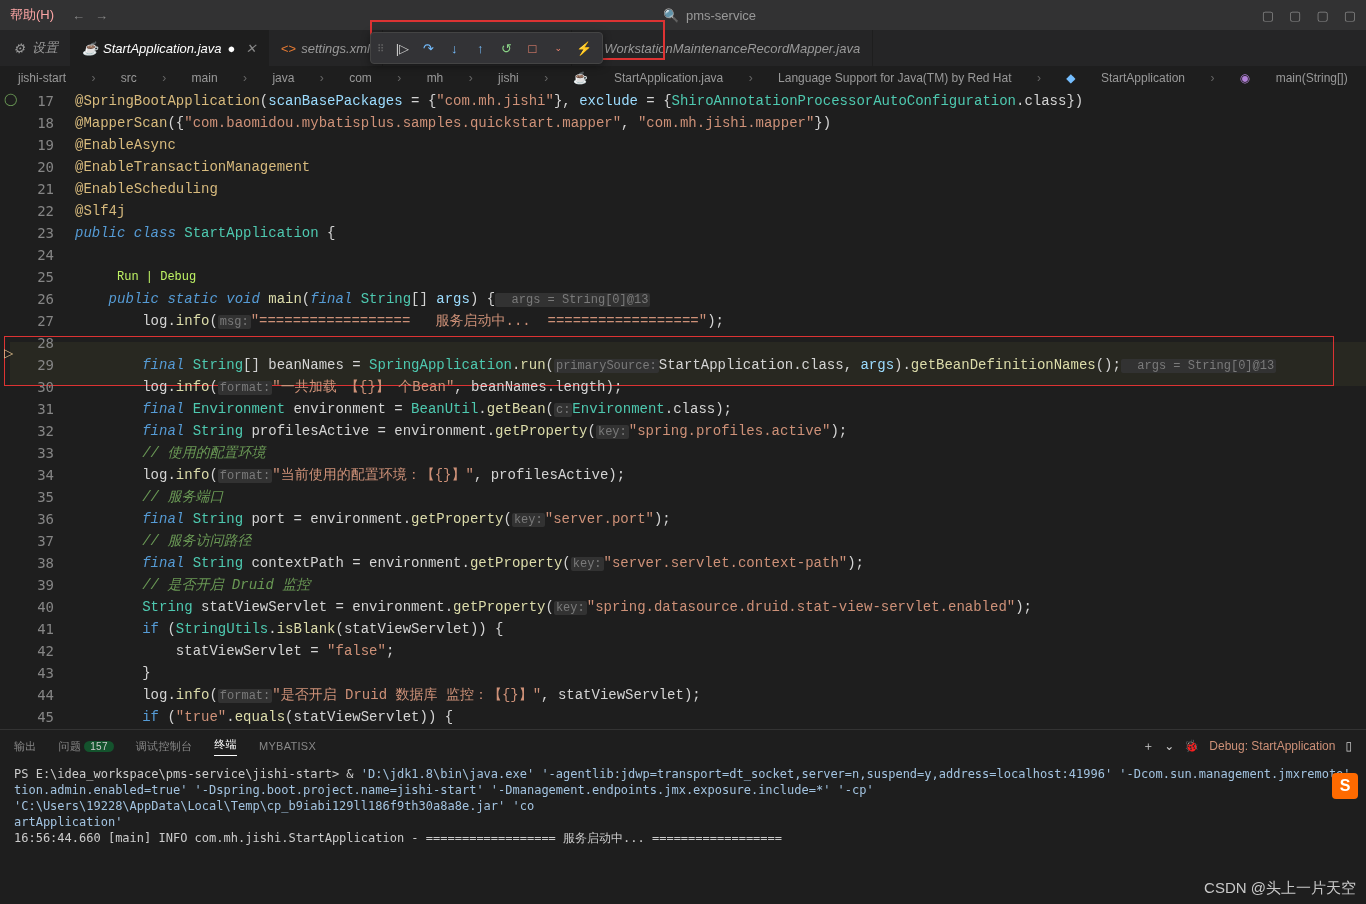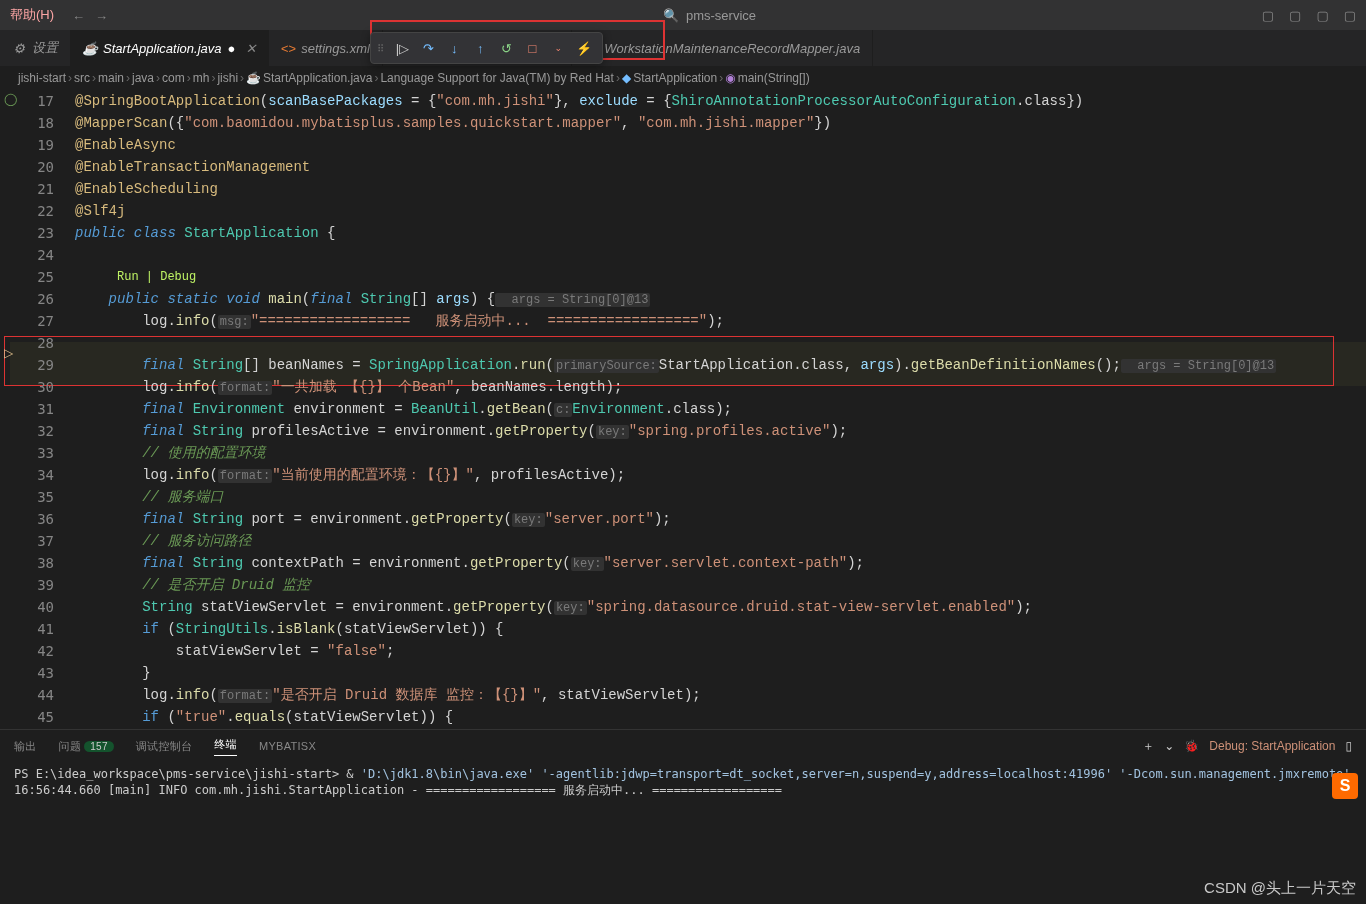--- a/index.html
+++ b/index.html
@@ -17,21 +17,21 @@
 .tab .ico { width:14px; height:14px; display:inline-flex; align-items:center; justify-content:center; }
 .tab .close { margin-left:4px; color:#888; }
 .debug-toolbar { position:absolute; left:370px; top:32px; background:#333336; border:1px solid #444; border-radius:4px; display:flex; align-items:center; padding:3px 6px; gap:2px; z-index:10; box-shadow:0 2px 8px rgba(0,0,0,.4); }
 .debug-toolbar .btn { width:24px; height:24px; display:flex; align-items:center; justify-content:center; color:#ccc; font-size:13px; }
 .debug-toolbar .btn.green { color:#89d185; }
 .debug-toolbar .btn.blue { color:#75beff; }
 .debug-toolbar .btn.red { color:#f48771; }
 .debug-toolbar .btn.orange { color:#f48771; }
 .debug-toolbar .grip { color:#666; font-size:10px; margin-right:4px;}
 .red-box-toolbar { position:absolute; left:370px; top:20px; width:295px; height:40px; border:2px solid #d33; z-index:5; pointer-events:none; }
-.breadcrumb { height:24px; display:flex; align-items:center; padding:0 18px; gap:2px; color:#999; font-size:12px; background:#1e1e1e; }
+.breadcrumb { height:24px; display:flex; align-items:center; padding:0 18px; gap:2px; color:#999; font-size:12px; background:#1e1e1e;justify-content:space-between; }
 .breadcrumb .sep { color:#666; }
 .breadcrumb .ic { color:#d7ba7d; }
 .breadcrumb .ic2 { color:#75beff; }
 .breadcrumb .ic3 { color:#b180d7; }
 .editor { position:relative; height:640px; overflow:hidden; }
 .gutter-icons { position:absolute; left:0; top:0; width:22px; }
 .gutter-icons .gi { position:absolute; left:4px; font-size:12px;}
 .gutter { position:absolute; left:22px; top:0; width:46px; text-align:right; color:#858585; font-family:Consolas,monospace; font-size:14px; line-height:22px; padding-right:14px; }
 .code { position:absolute; left:75px; right:0; top:0; font-family:Consolas,'Courier New',monospace; font-size:14px; line-height:22px; white-space:pre; }
 .code .ln { height:22px; }
@@ -201,18 +201,20 @@
     <div class="right">
       <span>＋</span>
       <span>⌄</span>
       <span style="color:#e2c08d">🐞</span>
       <span class="dbg">Debug: StartApplication</span>
       <span>▯</span>
     </div>
   </div>
   <div class="terminal">
     <div><span class="tpath">PS E:\idea_workspace\pms-service\jishi-start&gt;  &amp; </span><span class="targ">'D:\jdk1.8\bin\java.exe' '-agentlib:jdwp=transport=dt_socket,server=n,suspend=y,address=localhost:41996' '-Dcom.sun.management.jmxremote'</span></div>
+    <div class="targ">tion.admin.enabled=true' '-Dspring.boot.project.name=jishi-start' '-Dmanagement.endpoints.jmx.exposure.include=*' '-cp' 'C:\Users\19228\AppData\Local\Temp\cp_b9iabi129ll186f9th30a8a8e.jar' 'co</div>
+    <div class="targ">artApplication'</div>
     <div class="tinfo">16:56:44.660 [main] INFO com.mh.jishi.StartApplication - ==================   服务启动中...  ==================</div>
   </div>
 </div>
 
 <div class="sogou">S</div>
 <div class="watermark">CSDN @头上一片天空</div>
 
 </body></html>

